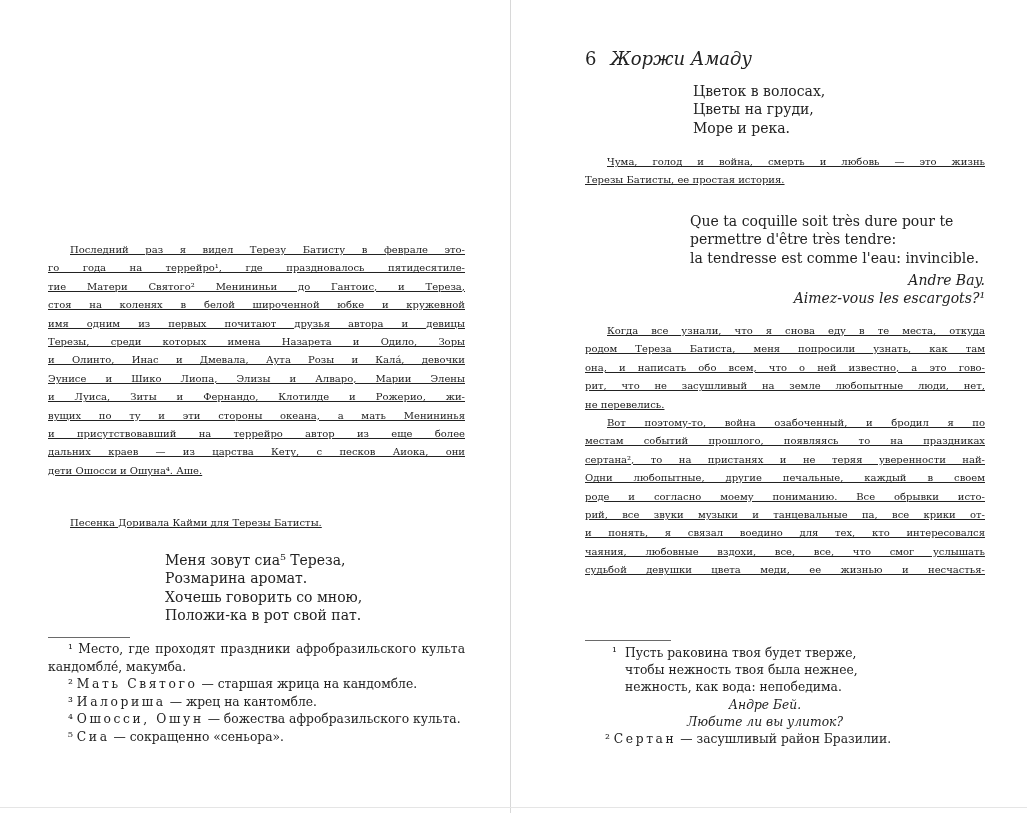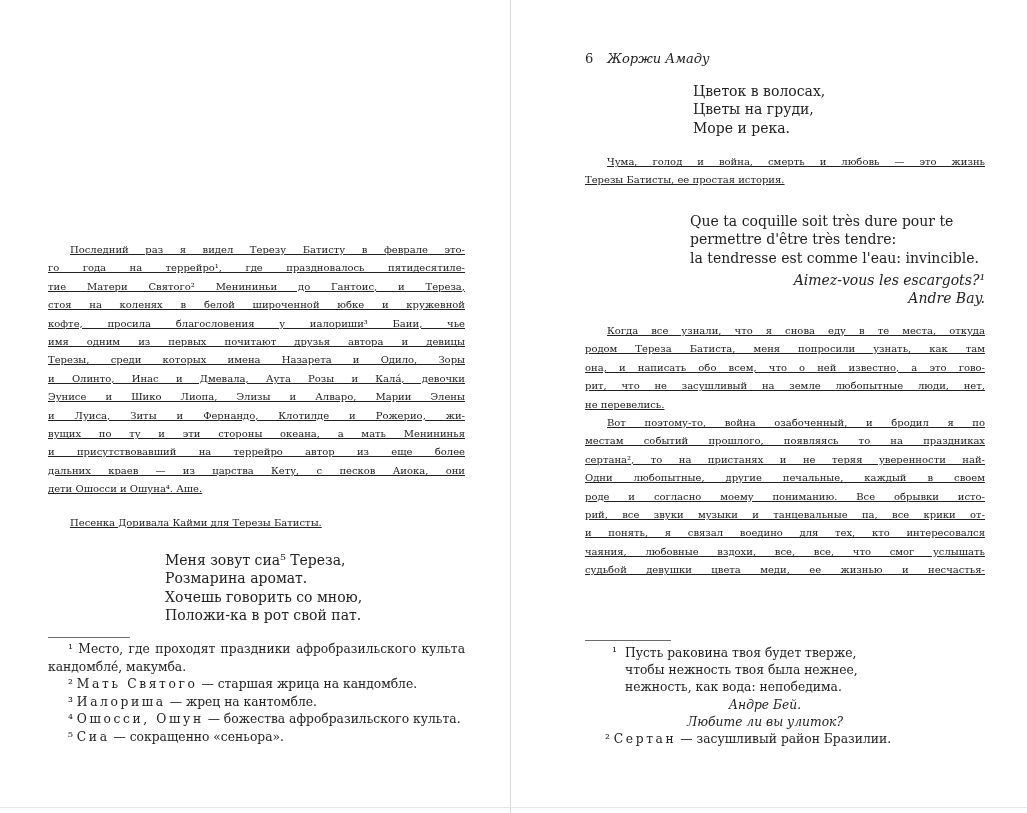--- a/index.html
+++ b/index.html
@@ -29,21 +29,21 @@
   .ln{text-align:justify;text-align-last:justify;white-space:normal;}
   .ln-left{text-align:left;text-align-last:left;}
   .indent{text-indent:22px;}
 
   
   .verse{font-size:14px;line-height:18.4px;}
   .verse .vln{text-align:left;}
   .it{font-style:italic;}
 
   
-  .rhead{font-size:13px;line-height:18px;}
+  .rhead{font-size:18px;line-height:18px;}
   .rhead .pnum{font-style:normal;margin-right:14px;}
 
   
   .fn-rule{position:absolute;height:1px;background:#6a6a6a;}
   .fns{font-size:12.3px;line-height:17.6px;}
   .fn-ln{text-align:left;}
   .fn-jln{text-align:justify;text-align-last:justify;}
   .fn-indent{text-indent:20px;}
   .spaced{letter-spacing:2.6px;}
   .fn-verse{position:relative;margin-left:40px;line-height:17.2px;}
@@ -58,21 +58,20 @@
   <div class="seam"></div>
   <div class="bottom-edge"></div>
 
   <div class="page left">
 
     <div class="block para" style="top:241px;">
       <div class="ln indent">Последний раз я видел Терезу Батисту в феврале это-</div>
       <div class="ln">го года на террейро¹, где праздновалось пятидесятиле-</div>
       <div class="ln">тие Матери Святого² Менининьи до Гантоис, и Тереза,</div>
       <div class="ln">стоя на коленях в белой широченной юбке и кружевной</div>
-      <div class="ln">кофте, просила благословения у иалориши³ Баии, чье</div>
       <div class="ln">имя одним из первых почитают друзья автора и девицы</div>
       <div class="ln">Терезы, среди которых имена Назарета и Одило, Зоры</div>
       <div class="ln">и Олинто, Инас и Дмевала, Аута Розы и Кала́, девочки</div>
       <div class="ln">Эунисе и Шико Лиопа, Элизы и Алваро, Марии Элены</div>
       <div class="ln">и Луиса, Зиты и Фернандо, Клотилде и Рожерио, жи-</div>
       <div class="ln">вущих по ту и эти стороны океана, а мать Менининья</div>
       <div class="ln">и присутствовавший на террейро автор из еще более</div>
       <div class="ln">дальних краев — из царства Кету, с песков Аиока, они</div>
       <div class="ln-left">дети Ошосси и Ошуна⁴. Аше.</div>
     </div>
@@ -115,22 +114,22 @@
       <div class="ln-left">Терезы Батисты, ее простая история.</div>
     </div>
 
     <div class="block verse" style="top:212px;left:105px;right:auto;">
       <div class="vln">Que ta coquille soit très dure pour te</div>
       <div class="vln">permettre d'être très tendre:</div>
       <div class="vln">la tendresse est comme l'eau: invincible.</div>
     </div>
 
     <div class="block epi-attr it" style="top:272px;">
+      <div>Andre Bay.</div>
       <div>Aimez-vous les escargots?¹</div>
-      <div>Andre Bay.</div>
     </div>
 
     <div class="block para" style="top:322px;">
       <div class="ln indent">Когда все узнали, что я снова еду в те места, откуда</div>
       <div class="ln">родом Тереза Батиста, меня попросили узнать, как там</div>
       <div class="ln">она, и написать обо всем, что о ней известно, а это гово-</div>
       <div class="ln">рит, что не засушливый на земле любопытные люди, нет,</div>
       <div class="ln-left">не перевелись.</div>
       <div class="ln indent">Вот поэтому-то, война озабоченный, и бродил я по</div>
       <div class="ln">местам событий прошлого, появляясь то на праздниках</div>

